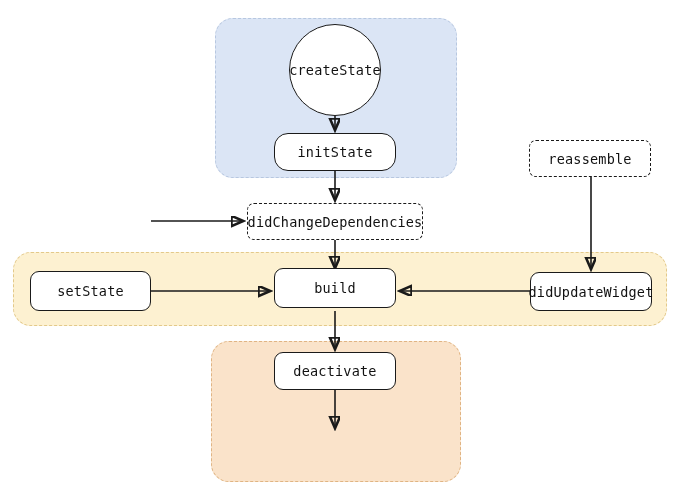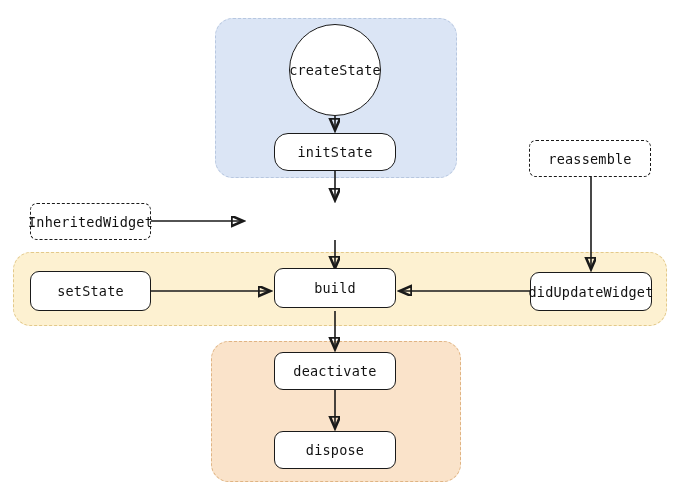--- a/index.html
+++ b/index.html
@@ -133,24 +133,24 @@
   </svg>
 
   <div class="node circle n-createstate">
     <span>createState</span>
   </div>
 
   <div class="node n-initstate">
     <span>initState</span>
   </div>
 
-  <div class="node dashed n-inherited">
-    <span>InheritedWidget</span>
+
+  <div class="node dashed n-didchange">
+    <span>didChangeDependencies</span>
   </div>
-
 
   <div class="node dashed n-reassemble">
     <span>reassemble</span>
   </div>
 
   <div class="node n-setstate">
     <span>setState</span>
   </div>
 
   <div class="node n-build">
@@ -158,18 +158,15 @@
   </div>
 
   <div class="node n-deactivate">
     <span>deactivate</span>
   </div>
 
   <div class="node n-didupdate">
     <span>didUpdateWidget</span>
   </div>
 
-  <div class="node n-dispose">
-    <span>dispose</span>
-  </div>
 
   <div class="wm"></div>
 </div>
 
 </body></html>

